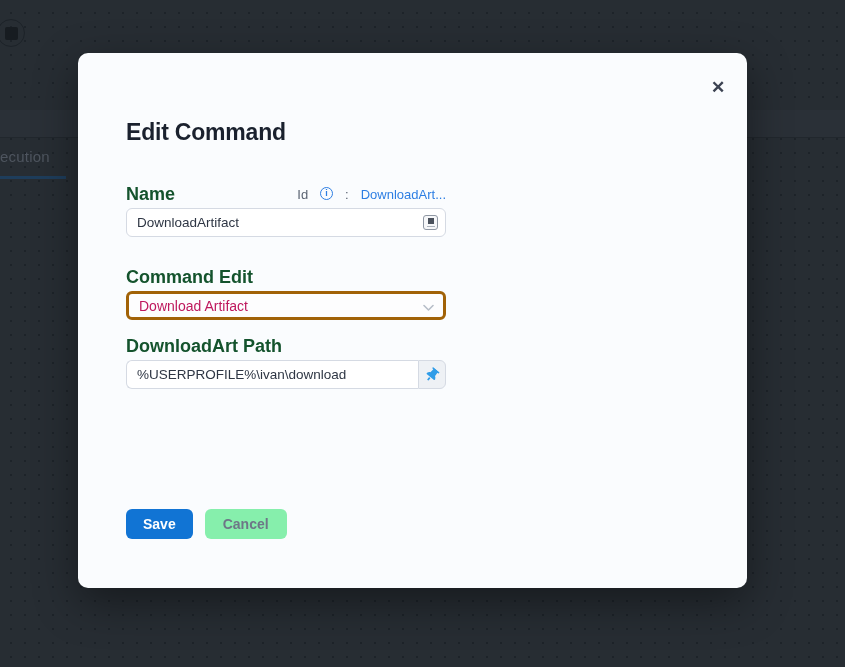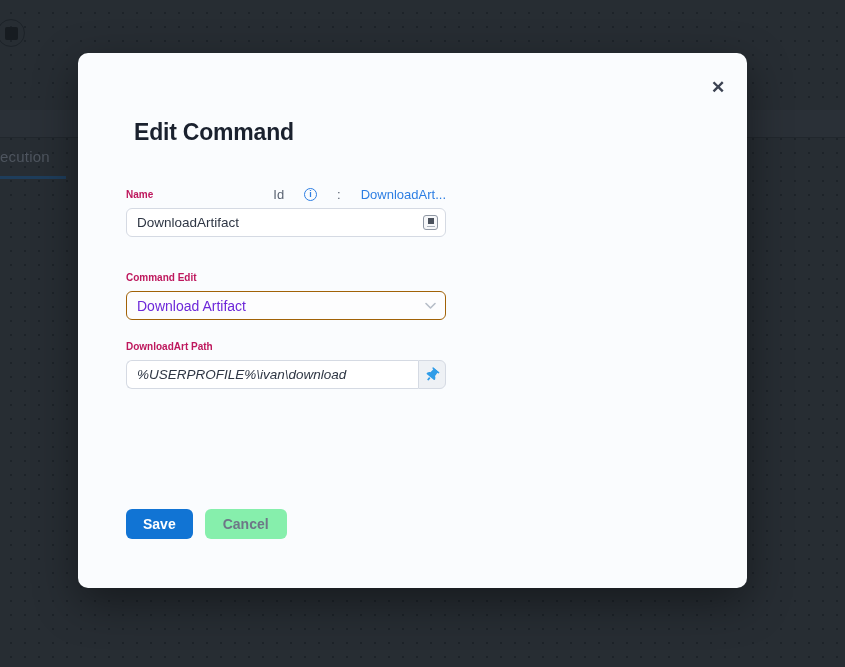--- a/index.html
+++ b/index.html
@@ -57,37 +57,37 @@
   }
   .modal-close {
     position: absolute; top: 21px; right: 16px;
     width: 26px; height: 26px;
     display: flex; align-items: center; justify-content: center;
     font-size: 17px; font-weight: 700; color: #3c4352;
     cursor: pointer; background: none; border: none;
     font-family: "Liberation Sans", sans-serif;
   }
   .modal-title {
-    position: absolute; left: 56px; top: 66px;
+    position: absolute; left: 48px; top: 66px;
     font-size: 23px; font-weight: 700; color: #1a212e;
     letter-spacing: -0.2px;
   }
   .modal-form {
     position: absolute; left: 48px; top: 133px; width: 320px;
   }
 
   .label-row {
     display: flex; align-items: center; justify-content: space-between;
     height: 16px; margin-bottom: 6px;
   }
   .field-label {
-    font-size: 10px; font-weight: 600; color: #be185d;
+    font-size: 18px; font-weight: 600; color: #14532d;
   }
   .id-row {
-    display: flex; align-items: center; gap: 20px;
+    display: flex; gap: 12px;
     font-size: 13px; color: #5a6372;
   }
   .info-icon {
     width: 13px; height: 13px; border: 1px solid #2d7ee3; border-radius: 50%;
     color: #2d7ee3; font-size: 9px; font-weight: 700; font-style: normal;
     display: inline-flex; align-items: center; justify-content: center;
     cursor: pointer; line-height: 1;
   }
   .id-link {
     color: #2d7ee3; text-decoration: none; cursor: pointer;
@@ -110,39 +110,39 @@
     background: #f6f7f9;
     display: flex; flex-direction: column; align-items: center;
     padding-top: 2px; gap: 1.5px;
   }
   .field-badge-icon .b1 { width: 6px; height: 6px; background: #4a515c; }
   .field-badge-icon .b2 { width: 8px; height: 1.5px; background: #aeb4bd; }
 
   .select-box {
     position: relative;
     width: 100%; height: 29px; margin-bottom: 18px;
-    border: 1px solid #a16207; border-radius: 6px;
+    border: 3px solid #a16207; border-radius: 6px;
     background: #fdfdfe;
     display: flex; align-items: center;
     padding: 0 26px 0 10px;
-    font-size: 14px; color: #6d28d9;
+    font-size: 14px; color: #be185d;
     cursor: pointer;
   }
   .chevron { position: absolute; right: 9px; top: 10px; }
 
   .dest-wrap { display: flex; width: 100%; }
   .dest-input {
     flex: 1; height: 29px;
     border: 1px solid #d5dae3; border-right: none;
     border-radius: 6px 0 0 6px;
     background: #ffffff;
     padding: 8px 10px;
     font-size: 13.5px; color: #2e3644;
     font-family: "Liberation Sans", sans-serif;
-    outline: none; min-width: 0; font-style: italic;
+    outline: none; min-width: 0;
   }
   .pin-addon {
     width: 28px; height: 29px;
     border: 1px solid #d5dae3; border-radius: 0 6px 6px 0;
     background: #eef1f5;
     display: flex; align-items: center; justify-content: center;
     cursor: pointer;
   }
 
   .btn-row { display: flex; gap: 12px; margin-top: 120px; }

